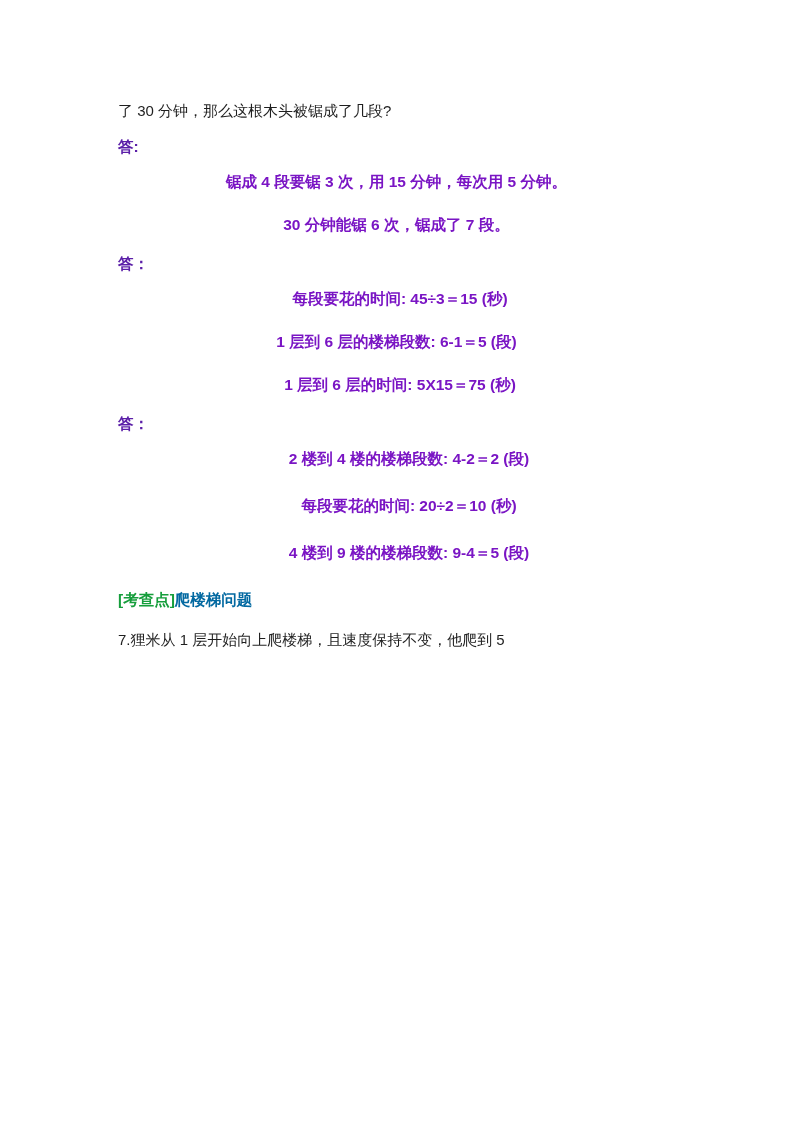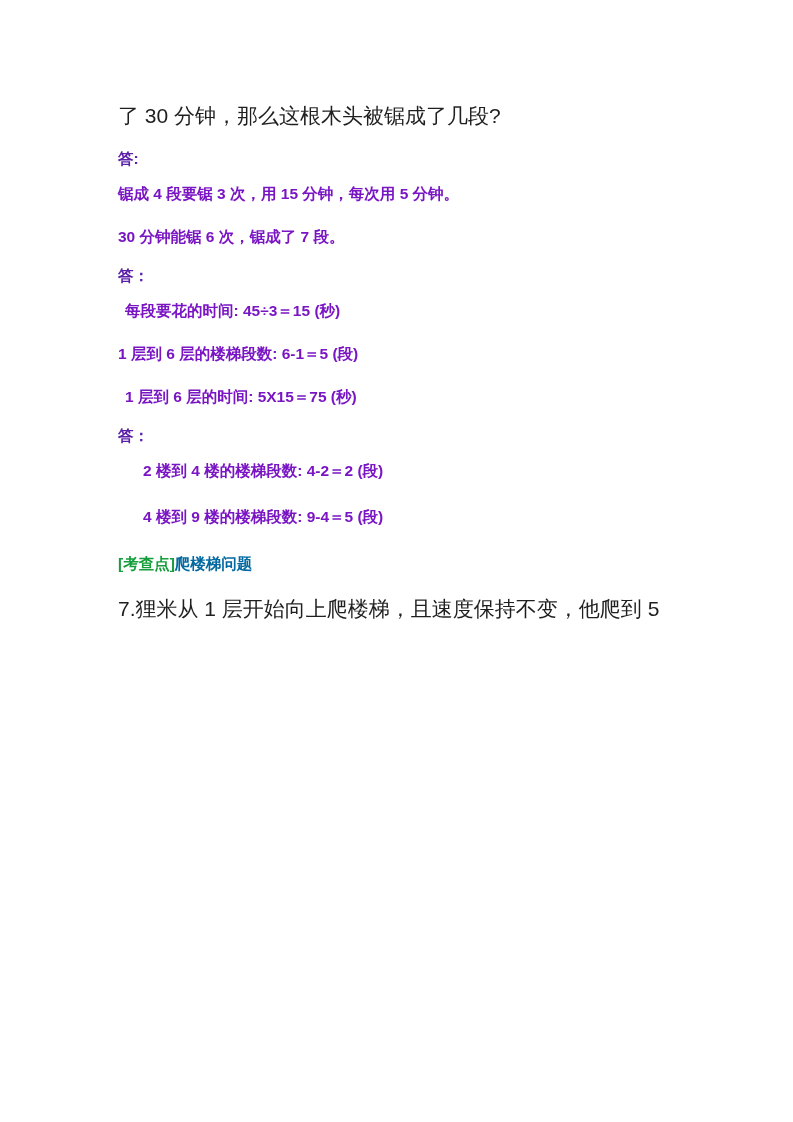--- a/index.html
+++ b/index.html
@@ -21,37 +21,38 @@
     box-sizing: border-box;
     padding: 96px 118px 0 118px;
   }
   .doc-body {
     position: relative;
   }
   
   .q {
     color: #1f1f1f;
     margin: 0 0 6px 0;
-    font-size: 21px;
+    font-size: 15px;
     line-height: 1.95;
   }
   
   .answer-label {
     color: #5b1fa8;
     font-weight: bold;
     font-size: 15.5px;
     margin: 12px 0 14px 0;
   }
   
   .sol {
     color: #7a15c4;
     font-weight: bold;
     font-size: 15.5px;
     margin: 0 0 22px 0;
     line-height: 1.35;
+    text-align: center;
   }
   .sol.indent {
     padding-left: 7px;
   }
   .sol.tight {
     margin-bottom: 18px;
   }
   .sol.gap-lg {
     margin-bottom: 26px;
     margin-left: 25px;
@@ -88,20 +89,21 @@
 
     <p class="sol">1 层到 6 层的楼梯段数: 6-1＝5 (段)</p>
 
     <p class="sol indent tight">1 层到 6 层的时间: 5X15＝75 (秒)</p>
 
 
     <p class="answer-label">答：</p>
 
     <p class="sol gap-lg">2 楼到 4 楼的楼梯段数: 4-2＝2 (段)</p>
 
+    <p class="sol gap-lg">每段要花的时间: 20÷2＝10 (秒)</p>
 
     <p class="sol gap-lg">4 楼到 9 楼的楼梯段数: 9-4＝5 (段)</p>
 
 
     <p class="kp"><span>[考查点]</span><span class="kp-title">爬楼梯问题</span></p>
 
     <p class="q">7.狸米从 1 层开始向上爬楼梯，且速度保持不变，他爬到 5</p>
 
   </div>
 </div>

